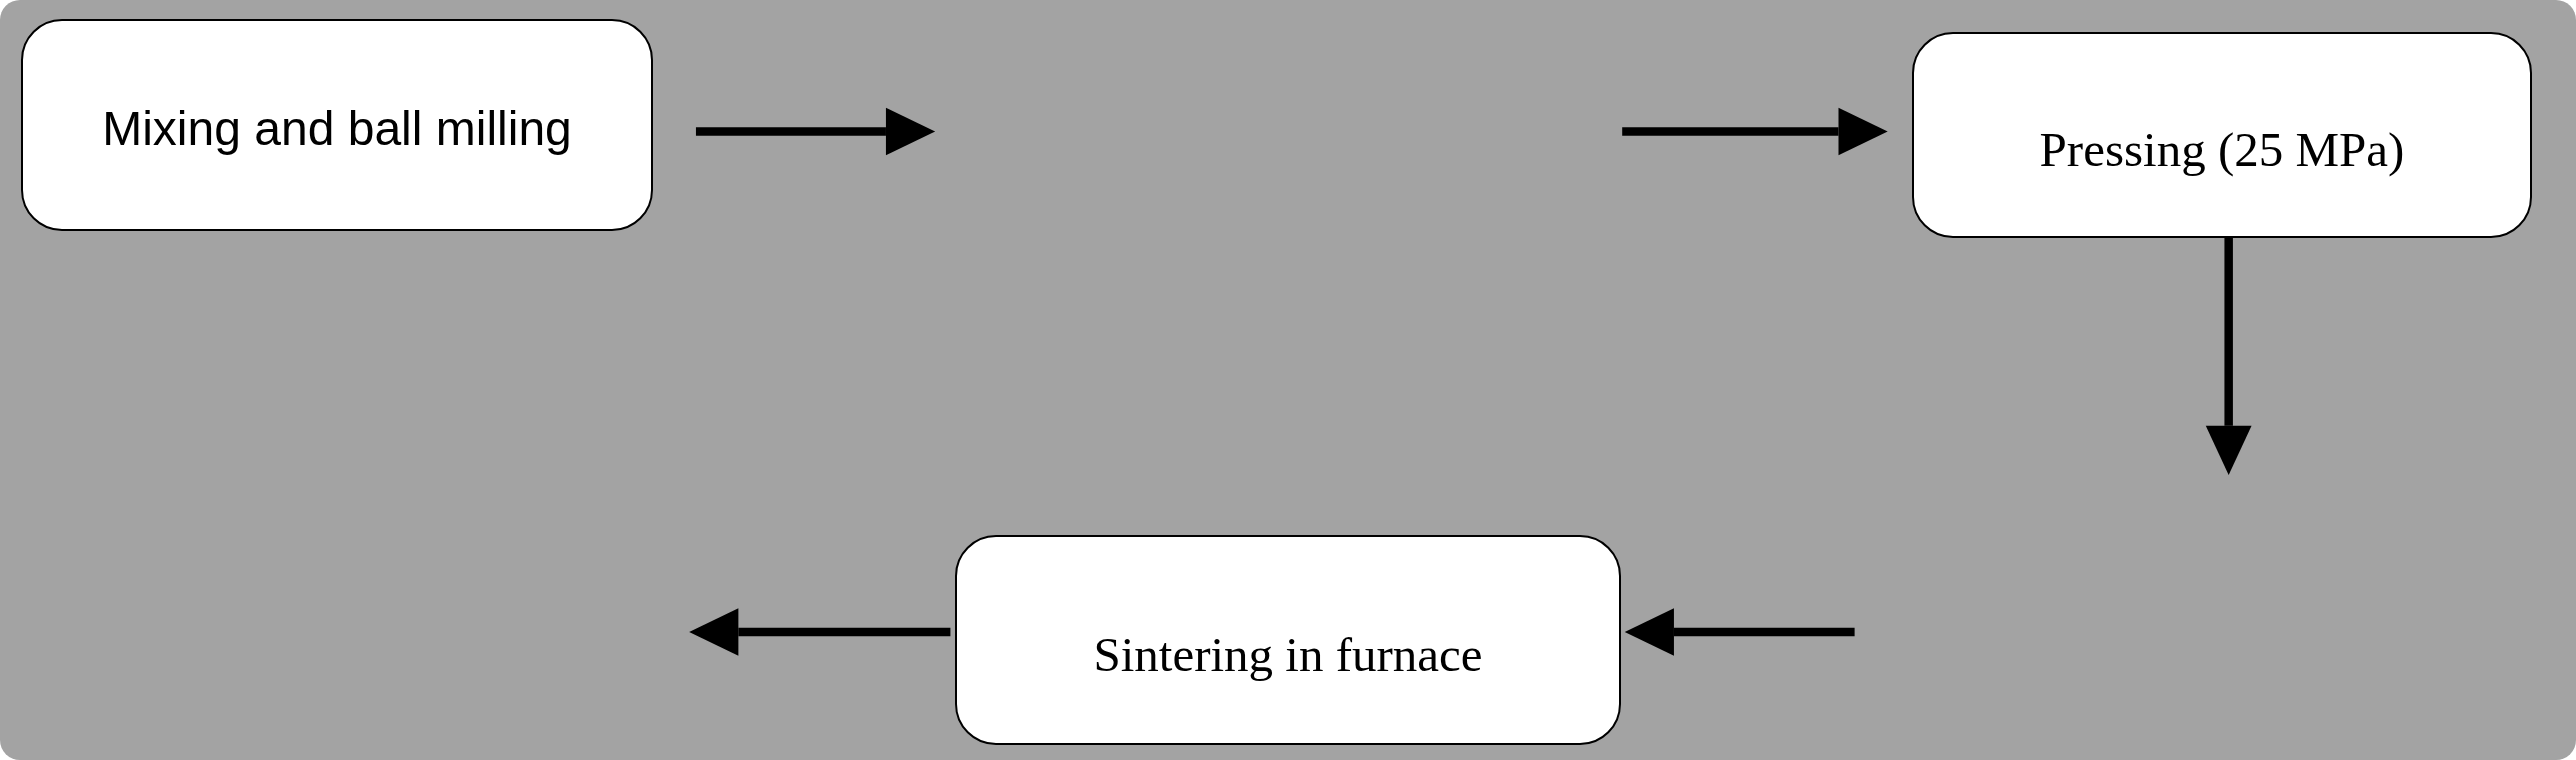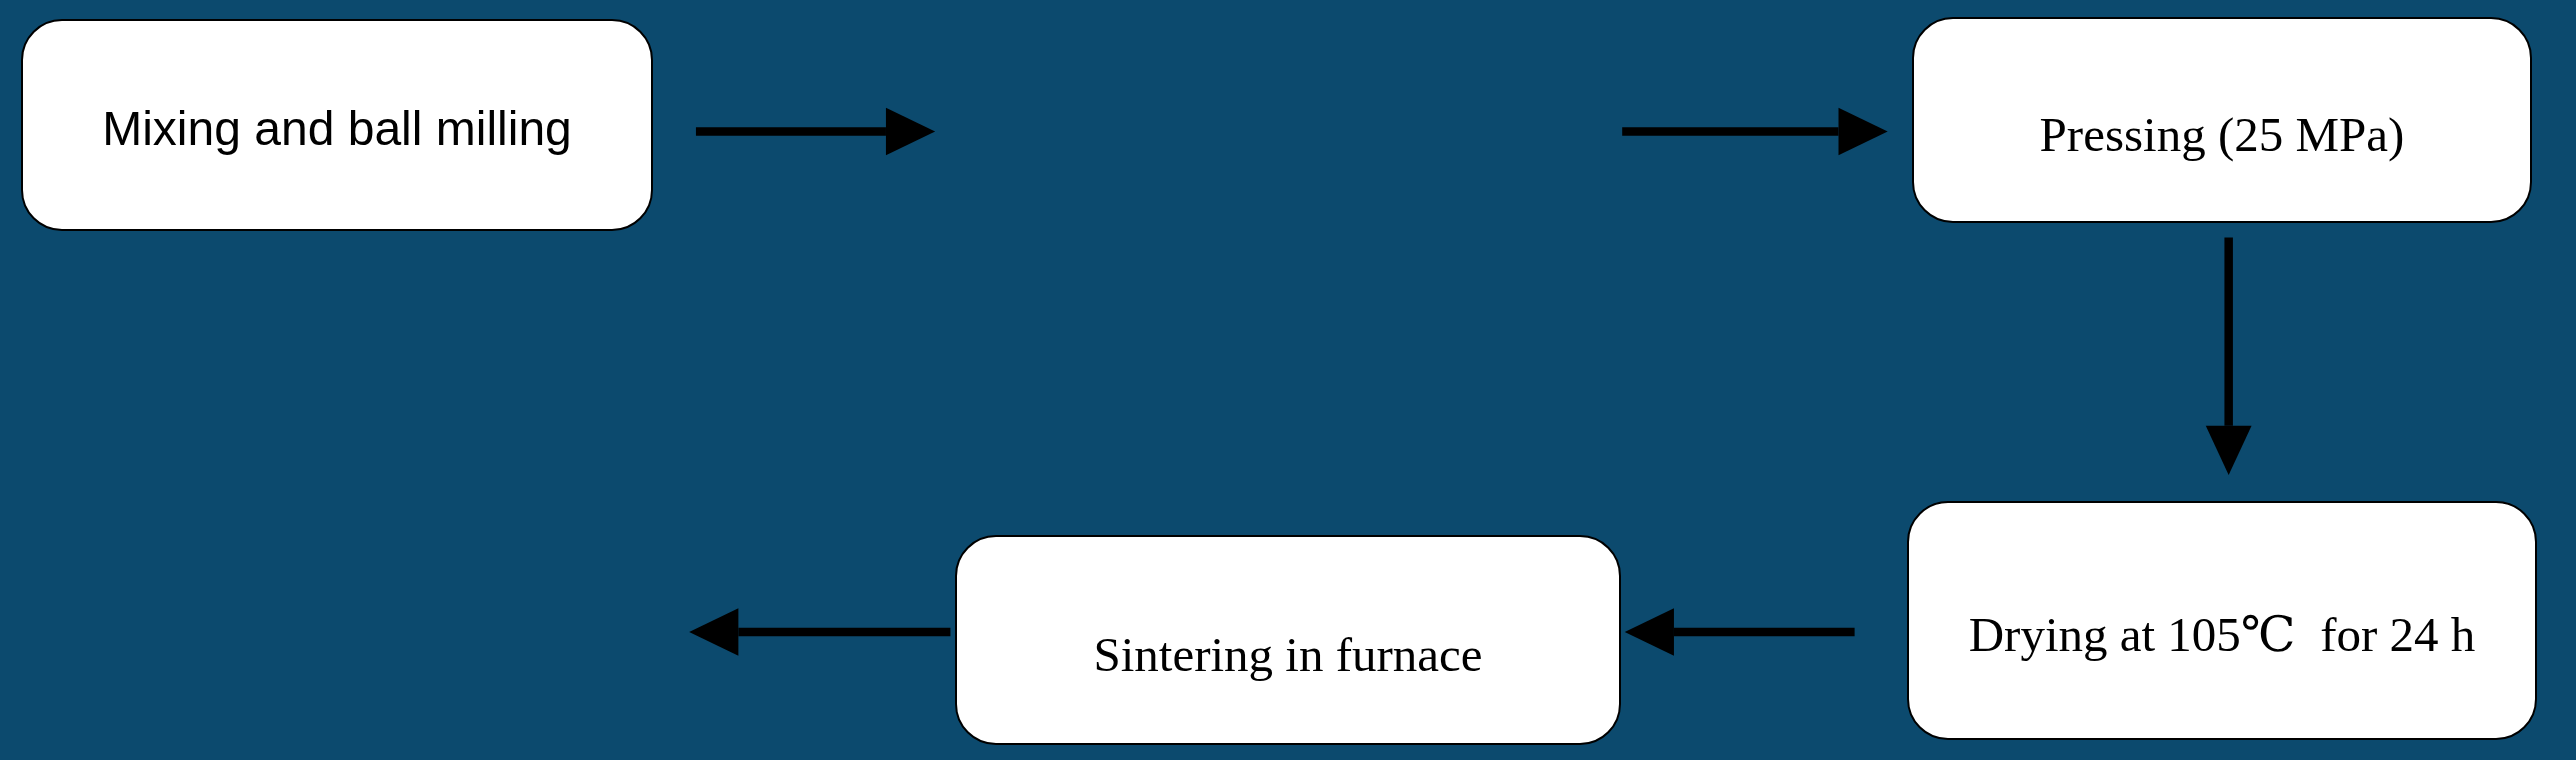--- a/index.html
+++ b/index.html
@@ -4,22 +4,23 @@
 <style>
   html, body {
     margin: 0;
     padding: 0;
     background: #ffffff;
   }
   .canvas {
     position: relative;
     width: 2576px;
     height: 760px;
-    background: #0c4a6e;
+    background: #a3a3a3;
     overflow: hidden;
+    border-radius: 20px;
   }
   .arrow-layer {
     position: absolute;
     left: 0;
     top: 0;
     width: 2576px;
     height: 760px;
   }
   .flow-box {
     position: absolute;
@@ -40,21 +41,21 @@
     font-size: 49px;
     padding-top: 29px;
   }
   .sans-label {
     font-family: "Liberation Sans", "DejaVu Sans", sans-serif;
     font-size: 48px;
     padding-top: 10.2px;
   }
   #box-mixing    { left: 21px;   top: 18.7px;  width: 632px; height: 212px; }
   #box-sieving   { left: 967px; top: 13.6px;  width: 628px; height: 226px; }
-  #box-pressing  { left: 1912px; top: 17px;  width: 620px; height: 206px; }
+  #box-pressing  { left: 1912px; top: 32px;  width: 620px; height: 206px; }
   #box-testing   { left: 31px;   top: 524px; width: 648px; height: 218px; }
   #box-sintering { left: 955px; top: 535px; width: 666px; height: 210px; }
   #box-drying    { left: 1907px; top: 501px; width: 630px; height: 239px; }
   .shaft {
     stroke: #000000;
     stroke-width: 10;
     fill: none;
   }
   .head {
     fill: #000000;
@@ -91,23 +92,20 @@
 
   <div id="box-mixing" class="flow-box sans-label">
     <span>Mixing and ball milling</span>
   </div>
 
 
   <div id="box-pressing" class="flow-box serif-label">
     <span>Pressing (25 MPa)</span>
   </div>
 
-  <div id="box-drying" class="flow-box serif-label">
-    <span>Drying at 105℃  for 24 h</span>
-  </div>
 
   <div id="box-sintering" class="flow-box serif-label">
     <span>Sintering in furnace</span>
   </div>
 
 
 </div>
 
 
 </body></html>

